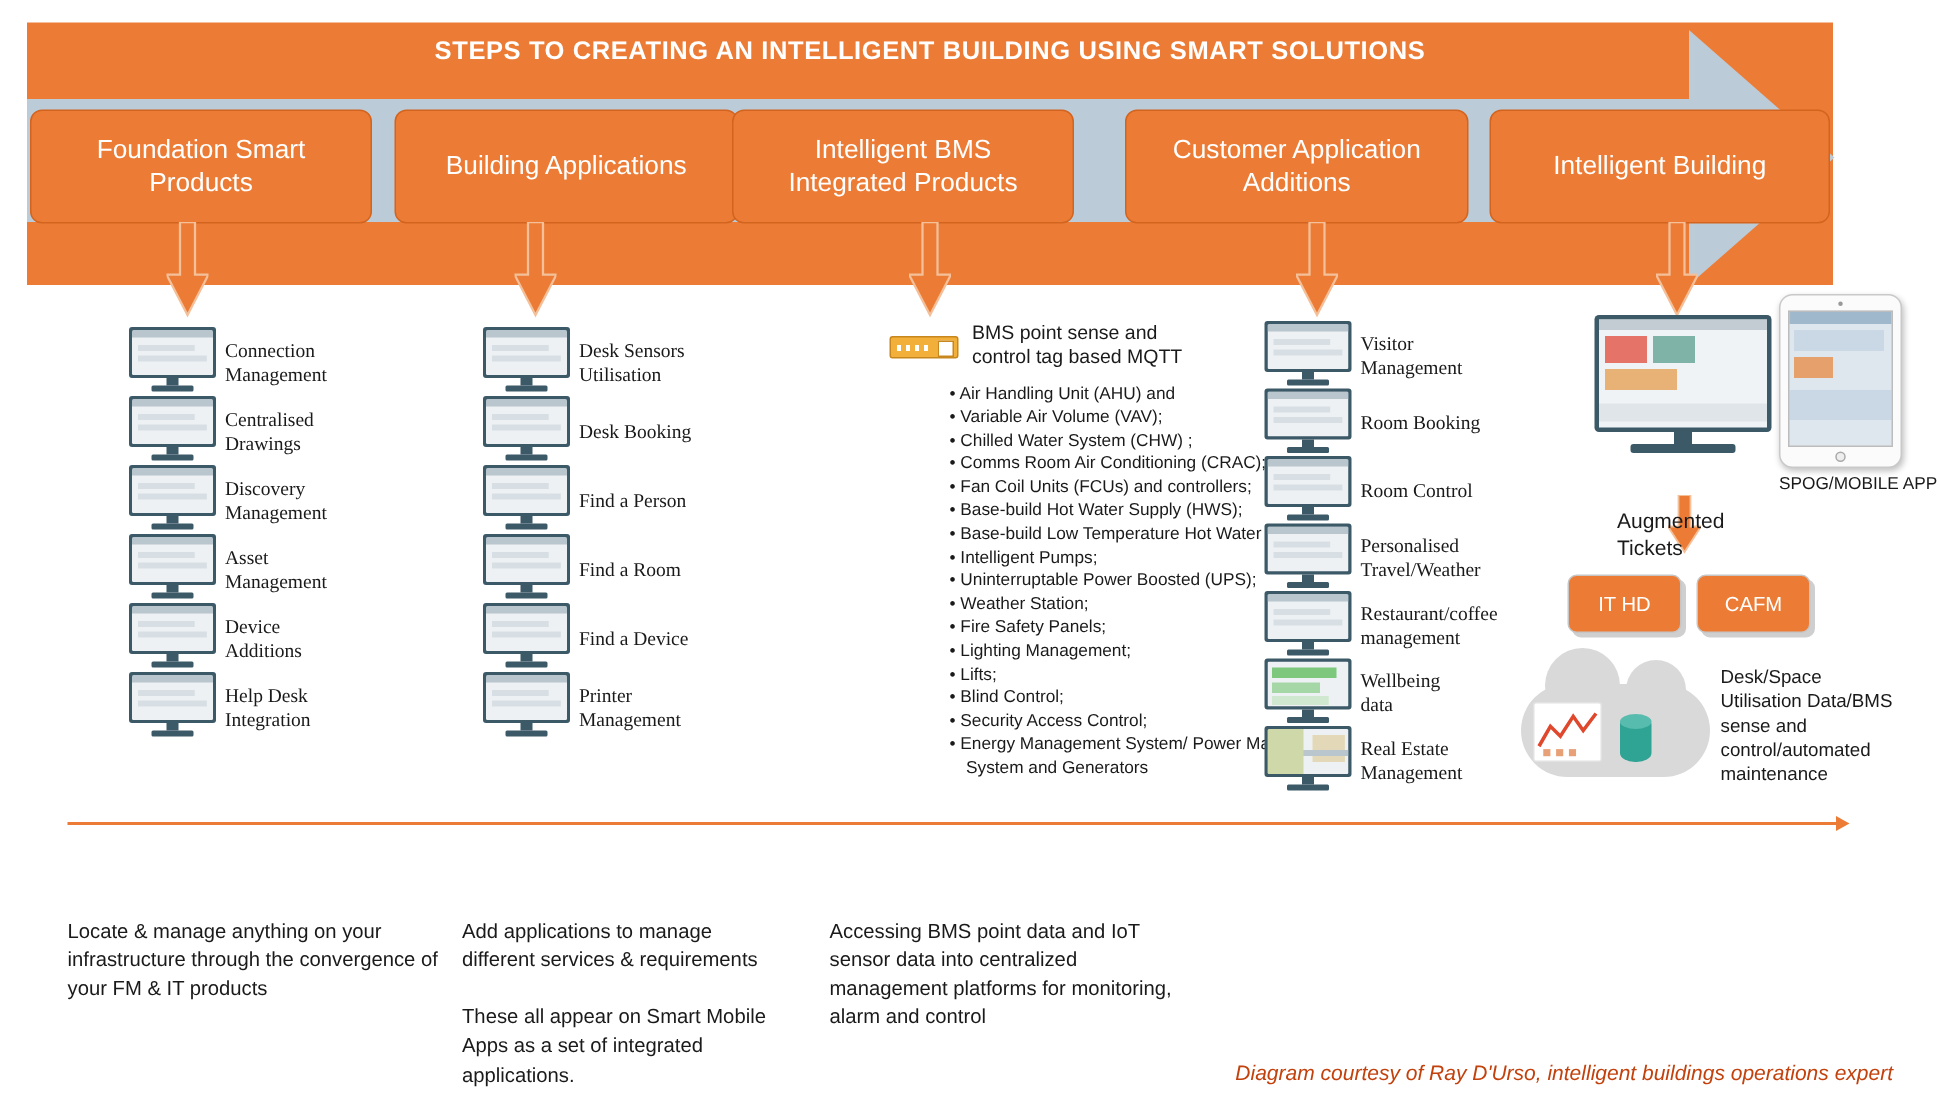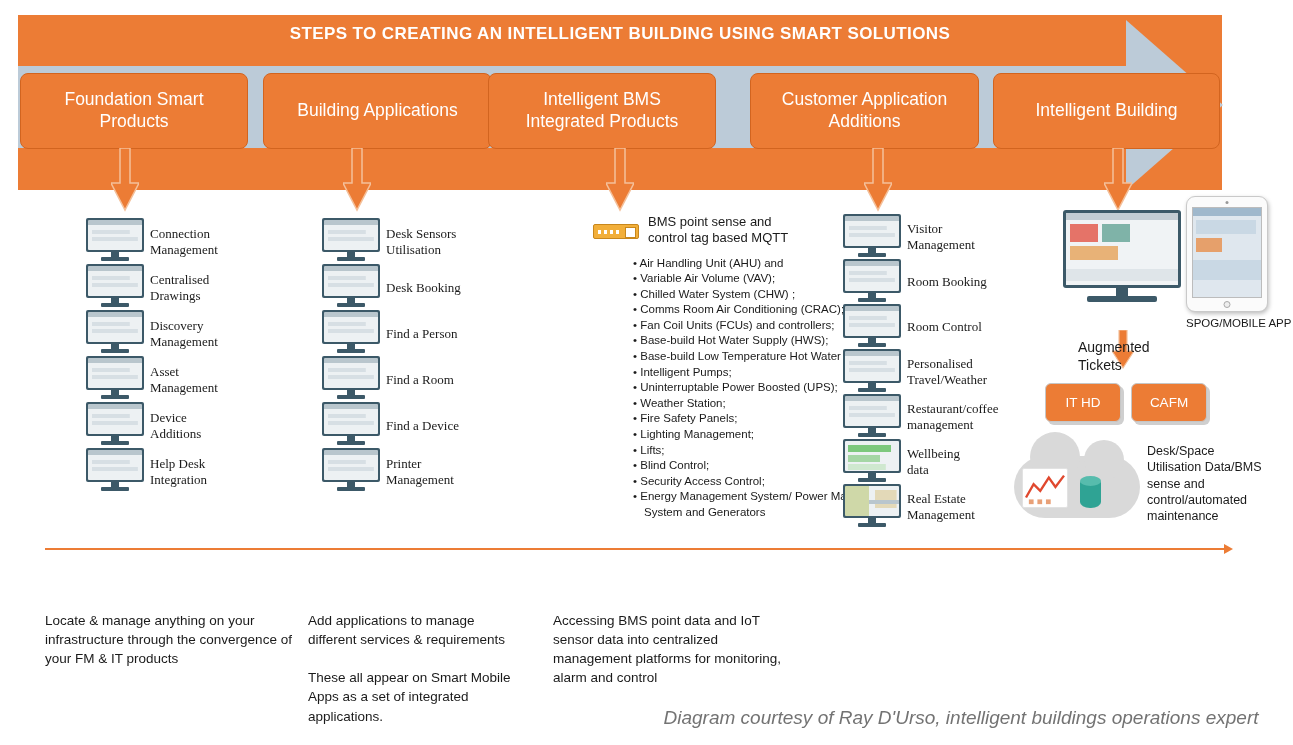--- a/index.html
+++ b/index.html
@@ -115,22 +115,22 @@
   .timeline::after { content:""; position:absolute; right:-8px; top:-4px;
            border-left:9px solid #EC7C35; border-top:5px solid transparent; border-bottom:5px solid transparent; }
 
   .note { position:absolute; top:611px; font-size:13.5px; line-height:1.42; }
   .note p + p { margin-top:19px; }
   .note-1 { left:45px; width:252px; }
   .note-2 { left:308px; width:210px; }
   .note-3 { left:553px; width:242px; }
   .note-4 { left:873px; width:322px; }
 
-  .footer-credit { position:absolute; left:660px; top:707px; width:602px; text-align:center;
-           font-size:19px; font-style:italic; color:#737373; }
+  .footer-credit { position:absolute; left:660px; top:707px; width:602px; text-align:right;
+           font-size:14px; font-style:italic; color:#c2410c; }
 </style>
 </head>
 <body>
 
 <div class="canvas">
 
   <div class="banner-bg"></div>
   <div class="flow-body"></div>
   <div class="flow-head"></div>
   <div class="banner-title">STEPS TO CREATING AN INTELLIGENT BUILDING USING SMART SOLUTIONS</div>

